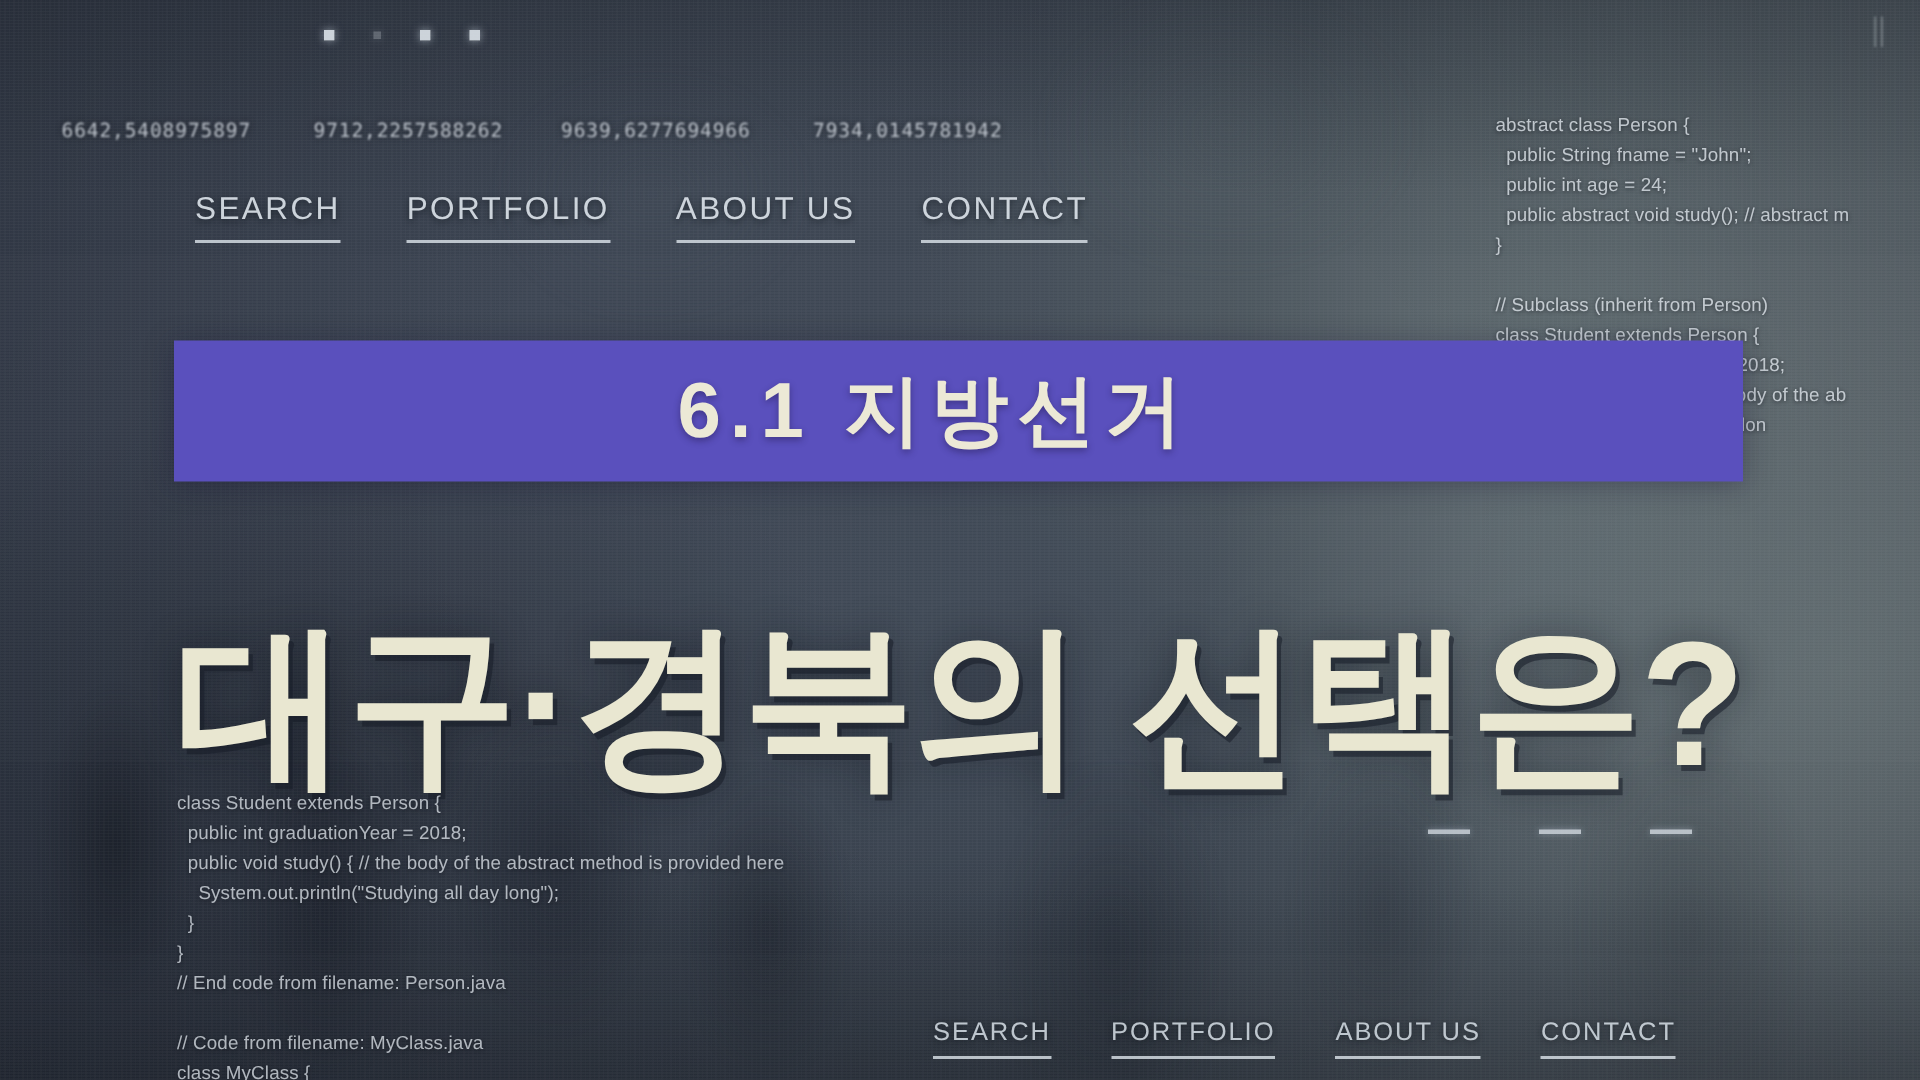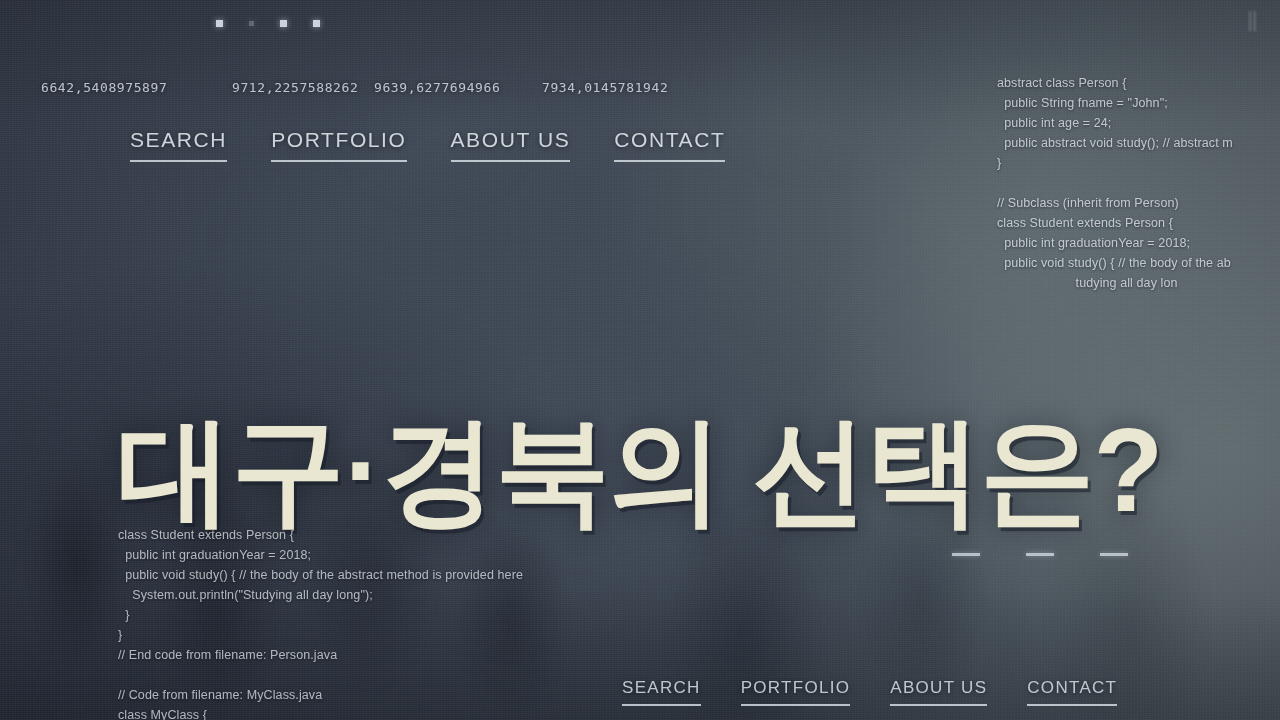--- a/index.html
+++ b/index.html
@@ -234,21 +234,21 @@
 
   <div class="dot-row">
     <span class="dot"></span>
     <span class="dot faint"></span>
     <span class="dot"></span>
     <span class="dot"></span>
   </div>
 
   <div class="num-row">
     <span class="num" style="left:41px">6642,5408975897</span>
-    <span class="num" style="left:232px">9712,2257588262</span>
+    <span class="num" style="left:209px">9712,2257588262</span>
     <span class="num" style="left:374px">9639,6277694966</span>
     <span class="num" style="left:542px">7934,0145781942</span>
   </div>
 
   <pre class="code code-topright">abstract class Person {
   public String fname = "John";
   public int age = 24;
   public abstract void study(); // abstract m
 }
 
@@ -258,20 +258,23 @@
   public void study() { // the body of the ab
                       tudying all day lon</pre>
 
   <nav class="nav-top">
     <span class="nav-item">SEARCH</span>
     <span class="nav-item">PORTFOLIO</span>
     <span class="nav-item">ABOUT US</span>
     <span class="nav-item">CONTACT</span>
   </nav>
 
+  <div class="title-band">
+    <span class="title-band-text">6.1 지방선거</span>
+  </div>
 
   <h1 class="headline">대구·경북의 선택은?</h1>
 
   <div class="dash-row">
     <span class="dash"></span>
     <span class="dash"></span>
     <span class="dash"></span>
   </div>
 
   <pre class="code code-bottomleft">class Student extends Person {

